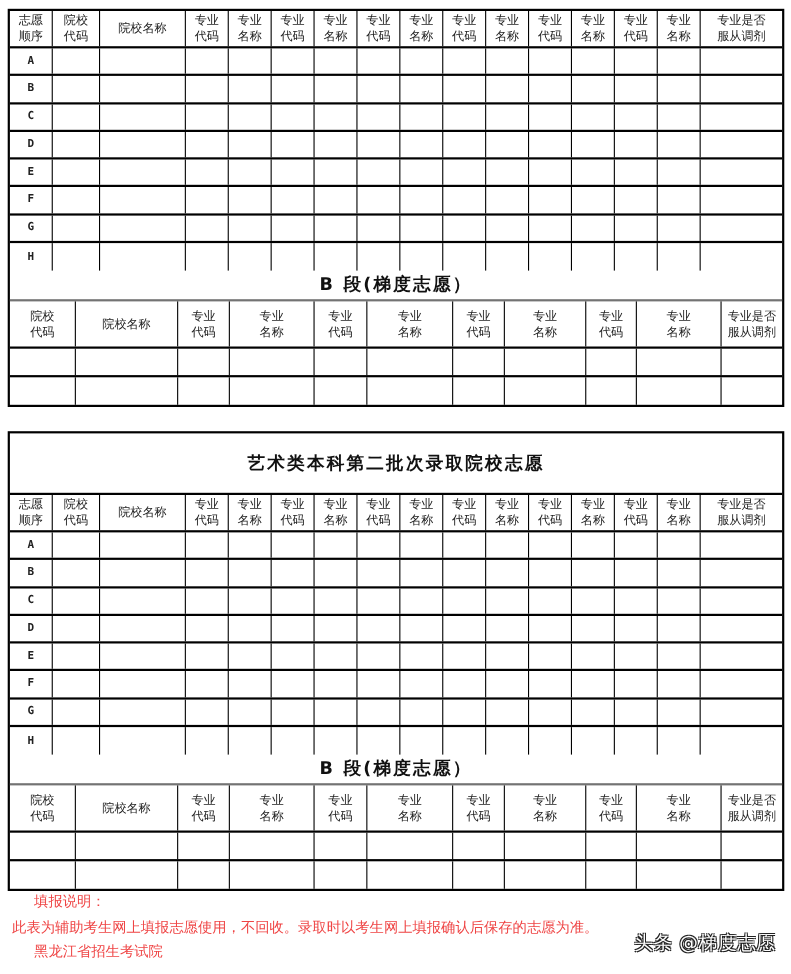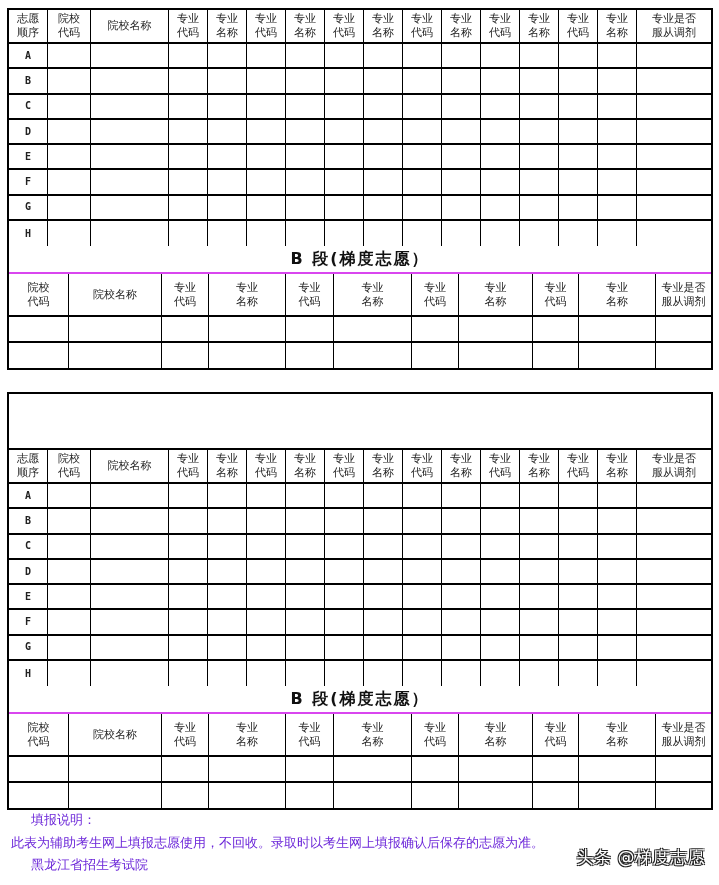--- a/index.html
+++ b/index.html
@@ -9,28 +9,28 @@
   .row { display:flex; border-bottom:2px solid #000; box-sizing:border-box; }
   .row:last-child { border-bottom:none; }
   .cell { border-right:1.5px solid #000; box-sizing:border-box; display:flex; align-items:center;
           justify-content:center; text-align:center; font-size:11px; line-height:14px; color:#222; white-space:pre-line; }
   .cell:last-child { border-right:none; }
   .hdr { height:34px; }
   .bhdr { height:43px; }
   .drow { height:25.3px; }
   .bdrow { height:25.5px; }
   .lbl { font-family:"DejaVu Sans Mono", "Liberation Mono", monospace; font-weight:bold; font-size:10px; color:#222; }
-  .band { height:26px; display:flex; align-items:center; justify-content:center; border-bottom:2px solid #d946ef;
+  .band { height:26px; display:flex; align-items:center; justify-content:center; border-bottom:2px solid #737373;
           font-weight:bold; font-size:16px; letter-spacing:2px; color:#111; }
   .title-band { height:54px; border-bottom:2px solid #000; display:flex; flex-direction:column; align-items:center;
                 justify-content:center; font-weight:bold; }
   .title-main { font-size:16px; letter-spacing:2px; line-height:22px; }
   .title-sub { font-size:16px; letter-spacing:2px; line-height:22px; }
   .title-sub .paren { font-weight:normal; }
-  .footer { position:absolute; font-family:"DejaVu Serif", "Liberation Serif", serif; font-size:13px; color:#6d28d9; }
+  .footer { position:absolute; font-family:"DejaVu Serif", "Liberation Serif", serif; font-size:13px; color:#ef4444; }
   .watermark { position:absolute; right:14px; top:846px; font-size:17px; color:#fff;
                text-shadow: -1px -1px 0 #222, 1px -1px 0 #222, -1px 1px 0 #222, 1px 1px 0 #222;
                font-family:"DejaVu Sans", sans-serif; letter-spacing:0.5px; }
 </style>
 </head>
 <body>
 
 <div class="tbl" style="top:8px;">
   <div class="row hdr" id="t1-ahdr">
       <div class="cell" style="width: 39px;">志愿
@@ -260,20 +260,21 @@
         <div class="cell" style="width: 74px;"></div>
         <div class="cell" style="width: 46px;"></div>
         <div class="cell" style="width: 77px;"></div>
         <div class="cell" style="width: 55px; flex: 1 1 0%;"></div>
       </div>
     </div>
 </div>
 
 <div class="tbl" style="top:392px;">
   <div class="title-band">
+    <div class="title-main">艺术类本科第二批次录取院校志愿</div>
   </div>
   <div class="row hdr" id="t2-ahdr">
       <div class="cell" style="width: 39px;">志愿
 顺序</div>
       <div class="cell" style="width: 43px;">院校
 代码</div>
       <div class="cell" style="width: 78px;">院校名称</div>
       <div class="cell" style="width: 39px;">专业
 代码</div>
       <div class="cell" style="width: 39px;">专业

